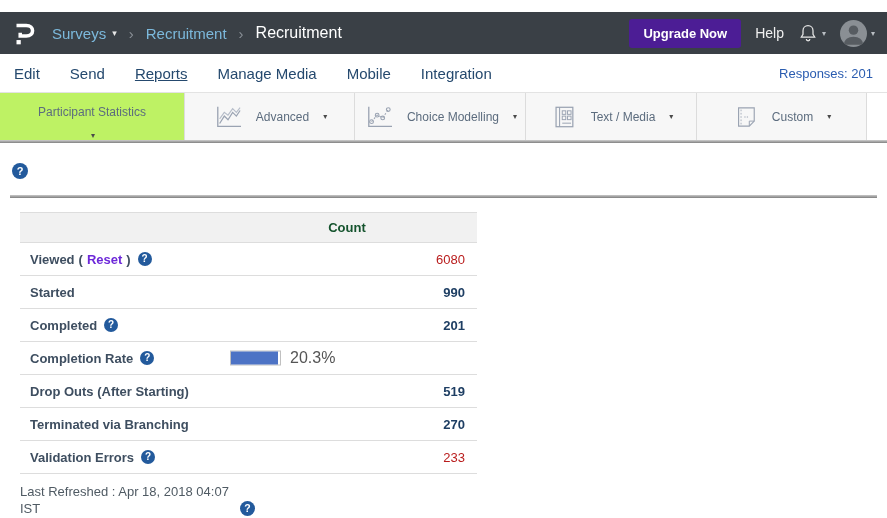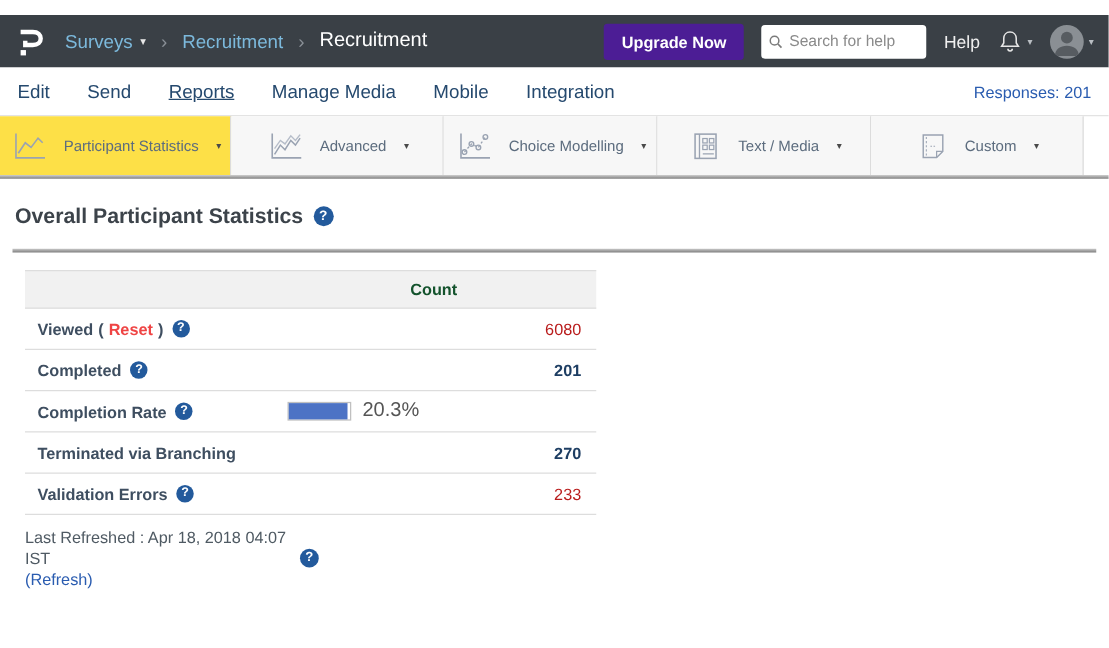--- a/index.html
+++ b/index.html
@@ -57,21 +57,21 @@
   .nav-item.active { text-decoration: underline; }
   .responses { margin-left: auto; font-size: 13px; color: #2a5cb0; }
 
   
   .tabstrip { height: 48px; display: flex; background: #fff; border-top: 1px solid #e3e3e3; }
   .tab {
     background: #f7f7f7; border-right: 1px solid #dcdcdc;
     display: flex; align-items: center; justify-content: center; gap: 12px;
     cursor: pointer; flex: none;
   }
-  .tab.active { background: #fde047; }
+  .tab.active { background: #bef264; flex-direction: column; }
   .tab-label { font-size: 12px; color: #5c6c7e; }
   .tab-caret { font-size: 8px; color: #4a4a4a; margin-left: 2px; }
   .shadow-bar { height: 3px; background: linear-gradient(#cfcfcf, #808080); }
 
   
   .content { padding: 20px 10px 0 10px; }
   .page-title-row { display: flex; align-items: center; gap: 8px; padding-left: 2px; }
   .page-title { font-size: 17px; font-weight: bold; color: #3c434a; }
   .help-badge {
     width: 15px; height: 15px; border-radius: 50%; background: #235a9c;
@@ -94,21 +94,21 @@
   }
   .trow {
     height: 33px; border-bottom: 1px solid #dddddd;
     display: flex; align-items: center; position: relative;
   }
   .rlabel {
     display: flex; align-items: center; gap: 4px; padding-left: 10px;
     font-weight: bold; color: #3e4e60;
   }
   .rlabel .help-badge { margin-left: 3px; width: 14px; height: 14px; font-size: 10px; }
-  .reset-link { color: #ef4444; cursor: pointer; font-weight: bold; text-decoration: none; text-align: center; }
+  .reset-link { color: #6d28d9; cursor: pointer; font-weight: bold; text-decoration: none; text-align: center; }
   .rvalue { margin-left: auto; padding-right: 12px; color: #b91c1c; }
   .rvalue.strong { color: #1e3e63; font-weight: bold; }
   .bar-track {
     position: absolute; left: 210px; top: 50%; transform: translateY(-50%);
     width: 51px; height: 15px; border: 1px solid #c0c0c0; background: #fff;
   }
   .bar-fill { display: block; height: 100%; background: #4d73c5; }
   .bar-pct { position: absolute; left: 270px; font-size: 16px; color: #555; font-weight: normal; }
 
   
@@ -131,27 +131,20 @@
     <span class="crumb-link">Surveys</span>
     <span class="crumb-caret">▾</span>
     <span class="crumb-sep">›</span>
     <span class="crumb-link">Recruitment</span>
     <span class="crumb-sep">›</span>
     <span class="crumb-current">Recruitment</span>
   </span>
 
   <span class="topbar-right">
     <button class="upgrade-btn">Upgrade Now</button>
-    <span class="searchbox">
-      <svg width="13" height="13" viewBox="0 0 15 15">
-        <circle cx="6.2" cy="6.2" r="4.6" fill="none" stroke="#7b7b7b" stroke-width="1.6"></circle>
-        <line x1="9.8" y1="9.8" x2="13.6" y2="13.6" stroke="#7b7b7b" stroke-width="1.8"></line>
-      </svg>
-      <input type="text" placeholder="Search for help" style="">
-    </span>
     <span class="help-link">Help</span>
     <span class="bell-wrap">
       <svg width="20" height="20" viewBox="0 0 24 24">
         <path d="M12 3.2c-3.6 0-6 2.7-6 6.1v4.3L4 16.8h16l-2-3.2V9.3c0-3.4-2.4-6.1-6-6.1z" fill="none" stroke="#e6e6e6" stroke-width="1.5"></path>
         <path d="M10 19.2a2.1 2.1 0 0 0 4.2 0" fill="none" stroke="#e6e6e6" stroke-width="1.5"></path>
       </svg>
       <span class="icon-caret">▾</span>
     </span>
     <span class="avatar-wrap">
       <span class="avatar">
@@ -226,61 +219,72 @@
       <line x1="15" y1="14" x2="20" y2="14" stroke="#9aa3b2" stroke-width="1.2" stroke-dasharray="1.5,1.5"></line>
     </svg>
     <span class="tab-label">Custom</span>
     <span class="tab-caret">▾</span>
   </div>
 </div>
 <div class="shadow-bar"></div>
 
 <div class="content">
   <div class="page-title-row">
-    <span class="page-title">Overall Participant Statistics</span>
     <span class="help-badge lg">?</span>
   </div>
   <div class="title-divider"></div>
 
   <div class="stat-table">
     <div class="thead">
       <span class="count-header">Count</span>
     </div>
 
     <div class="trow">
       <span class="rlabel">
         <span>Viewed</span>
         <span>(</span>
         <a class="reset-link">Reset</a>
         <span>)</span>
         <span class="help-badge">?</span>
       </span>
       <span class="rvalue">6080</span>
     </div>
 
+    <div class="trow">
+      <span class="rlabel">
+        <span>Started</span>
+      </span>
+      <span class="rvalue strong">990</span>
+    </div>
 
     <div class="trow">
       <span class="rlabel">
         <span>Completed</span>
         <span class="help-badge">?</span>
       </span>
       <span class="rvalue strong">201</span>
     </div>
 
     <div class="trow">
       <span class="rlabel">
         <span>Completion Rate</span>
         <span class="help-badge">?</span>
       </span>
       <span class="bar-track">
         <span class="bar-fill" style="width:47px"></span>
       </span>
       <span class="bar-pct">20.3%</span>
     </div>
 
+    <div class="trow">
+      <span class="rlabel">
+        <span>Drop Outs (After Starting)</span>
+      </span>
+      <span class="rvalue strong">519</span>
+    </div>
 
     <div class="trow">
       <span class="rlabel">
         <span>Terminated via Branching</span>
       </span>
       <span class="rvalue strong">270</span>
     </div>
 
     <div class="trow">
       <span class="rlabel">

